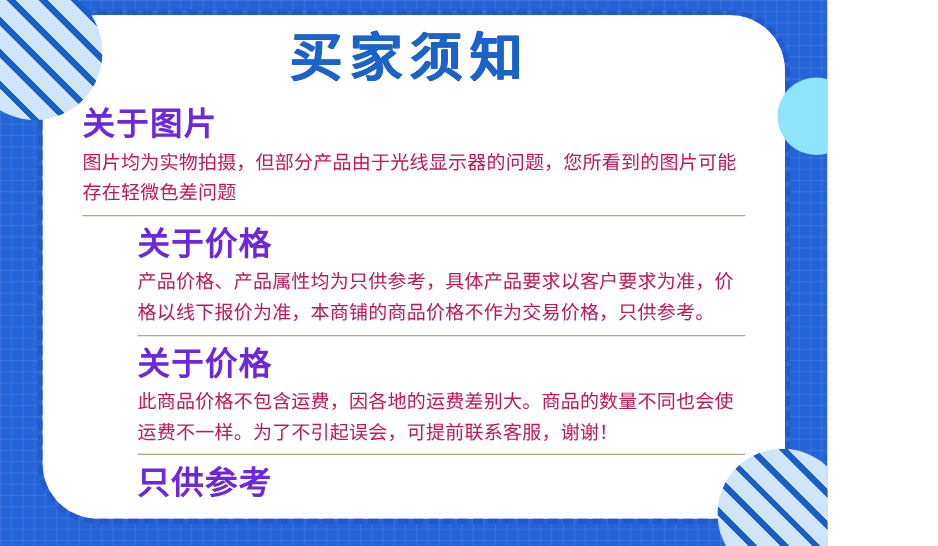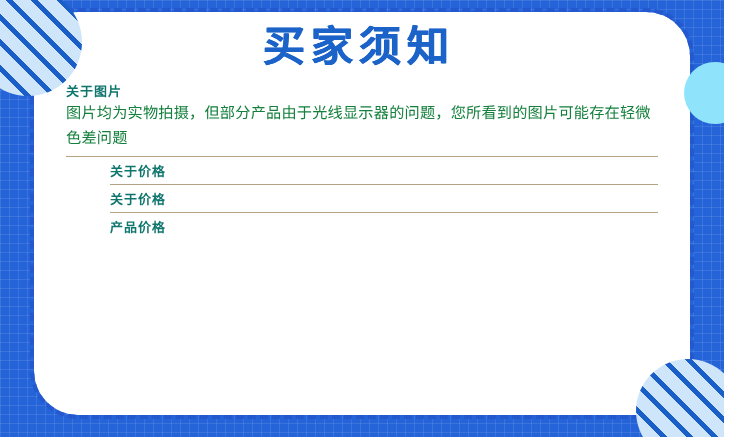--- a/index.html
+++ b/index.html
@@ -7,21 +7,21 @@
     margin: 0;
     padding: 0;
     background: #ffffff;
   }
   body {
     font-family: "Liberation Sans", "DejaVu Sans", sans-serif;
   }
 
   .banner {
     position: relative;
-    width: 724px;
+    width: 662px;
     height: 437px;
     overflow: hidden;
     background: #ffffff;
     box-sizing: border-box;
   }
 
   
   .frame-blue {
     position: absolute;
     inset: 0;
@@ -120,36 +120,36 @@
 
   .sections {
     margin-top: 16px;
   }
 
   .section {
     position: relative;
   }
 
   .section-heading {
-    color: #0f766e;
-    font-size: 13px;
+    color: #6d28d9;
+    font-size: 26px;
     font-weight: bold;
     letter-spacing: 1px;
     line-height: 1.25;
     margin: 0 0 2px 0;
-    font-family: Liberation Sans, sans-serif;
+    font-family: Liberation Serif, serif;
   }
 
   .section-body {
-    color: #15803d;
+    color: #be185d;
     font-size: 15.2px;
     line-height: 1.62;
     letter-spacing: 0.2px;
     margin: 0;
-    font-family: Liberation Mono, monospace;
+    font-family: Liberation Sans, sans-serif;
   }
 
   .section-rule {
     height: 0;
     border-top: 1.4px solid #b5a284;
     margin: 4px 0 7px 0;
   }
 
   .section + .section {
     margin-top: 0;
@@ -178,28 +178,30 @@
     <div class="sections">
 
       <div class="section">
         <div class="section-heading">关于图片</div>
         <p class="section-body">图片均为实物拍摄，但部分产品由于光线显示器的问题，您所看到的图片可能存在轻微色差问题</p>
         <div class="section-rule"></div>
       </div>
 
       <div class="section">
         <div class="section-heading">关于价格</div>
+        <p class="section-body">产品价格、产品属性均为只供参考，具体产品要求以客户要求为准，价格以线下报价为准，本商铺的商品价格不作为交易价格，只供参考。</p>
         <div class="section-rule"></div>
       </div>
 
       <div class="section">
         <div class="section-heading">关于价格</div>
+        <p class="section-body">此商品价格不包含运费，因各地的运费差别大。商品的数量不同也会使运费不一样。为了不引起误会，可提前联系客服，谢谢！</p>
         <div class="section-rule"></div>
       </div>
 
       <div class="section">
-        <div class="section-heading">产品价格</div>
+        <div class="section-heading">只供参考</div>
 
       </div>
 
     </div>
   </div>
 </div>
 
 </body></html>

